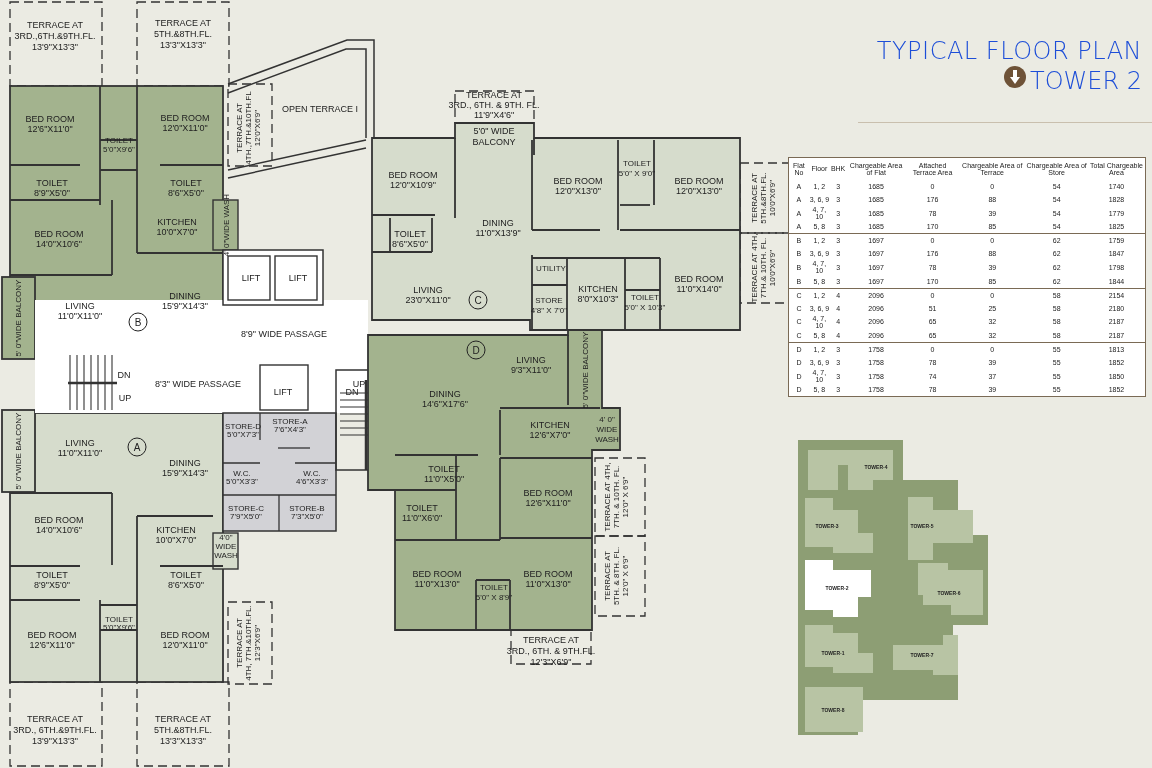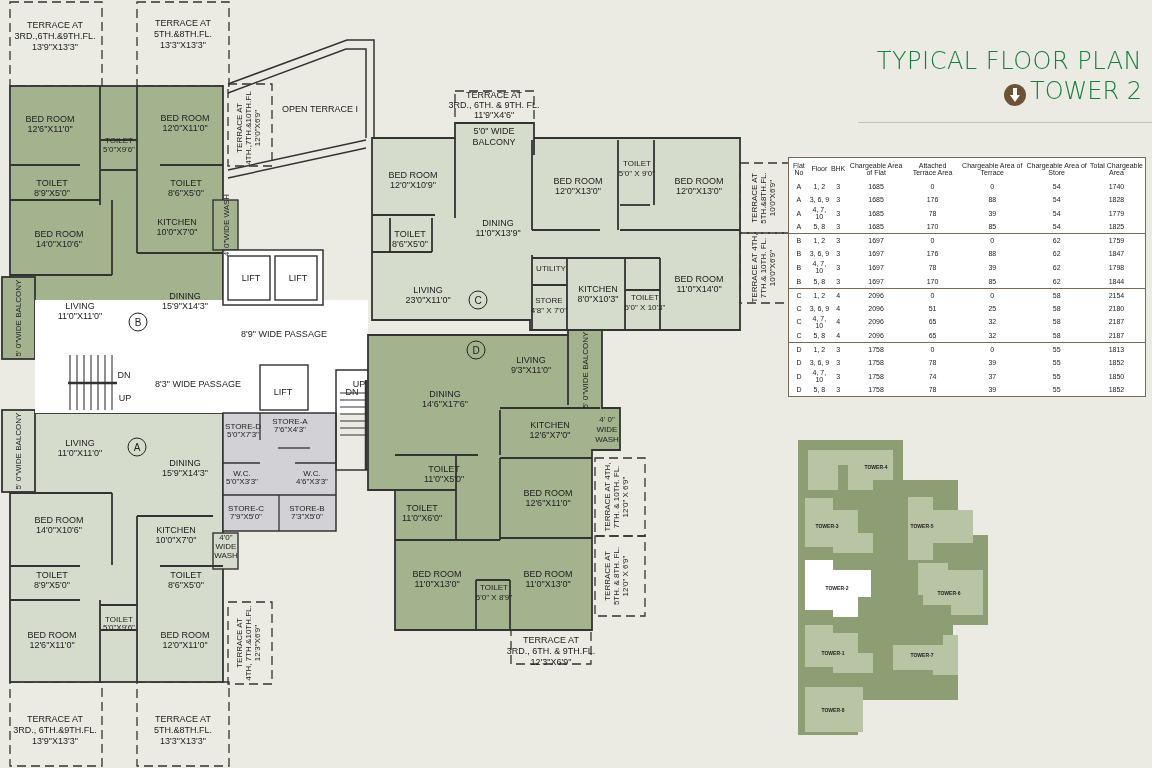--- a/index.html
+++ b/index.html
@@ -1,23 +1,23 @@
 <!DOCTYPE html>
 <html><head>
 <meta charset="utf-8">
 <style>
   html,body{margin:0;padding:0;}
   body{width:1152px;height:768px;background:#ebebe3;position:relative;overflow:hidden;font-family:"DejaVu Sans",sans-serif;}
   #plan{position:absolute;left:0;top:0;width:790px;height:768px;}
   #plan text{font-family:"Liberation Sans",sans-serif;font-size:9px;fill:#222;text-anchor:middle;}
   #plan text.sm{font-size:8px;}
   #plan text.lg{font-size:10px;}
-  .title{position:absolute;right:10px;top:46px;text-align:right;color:#15803d;font-family:"DejaVu Sans",sans-serif;font-weight:300;line-height:30px;}
+  .title{position:absolute;right:10px;top:36px;text-align:right;color:#1d4ed8;font-family:"DejaVu Sans",sans-serif;font-weight:300;line-height:30px;}
   .title .l1{font-size:24px;letter-spacing:0.5px;display:block;}
-  .title .l2{font-size:24px;display:inline-flex;align-items:flex-end;gap:4px;}
+  .title .l2{font-size:24px;display:inline-flex;align-items:flex-start;gap:4px;}
   .title .arrow{display:inline-block;width:22px;height:22px;border-radius:50%;background:#6e5237;position:relative;}
   .title .arrow:after{content:"";position:absolute;left:6px;top:11px;border-left:5px solid transparent;border-right:5px solid transparent;border-top:7px solid #fff;}
   .title .arrow:before{content:"";position:absolute;left:9px;top:4px;width:4px;height:8px;background:#fff;}
   .rule{position:absolute;left:858px;top:122px;width:294px;height:1px;background:#c9bfae;}
   table.area{position:absolute;left:788px;top:157px;width:358px;border-collapse:collapse;background:#fff;font-family:"Liberation Sans",sans-serif;font-size:7px;color:#222;border:1px solid #7a6a55;}
   table.area th{font-weight:normal;font-size:7px;line-height:7.5px;padding:2px 1px;text-align:center;vertical-align:middle;height:18px;}
   table.area td{text-align:center;height:13.1px;padding:0;}
   table.area tr.grp td{border-top:1px solid #7a6a55;}
   #site{position:absolute;left:793px;top:435px;width:200px;height:305px;}
   #site text{font-family:"Liberation Sans",sans-serif;font-size:5px;font-weight:bold;fill:#222;text-anchor:middle;}

